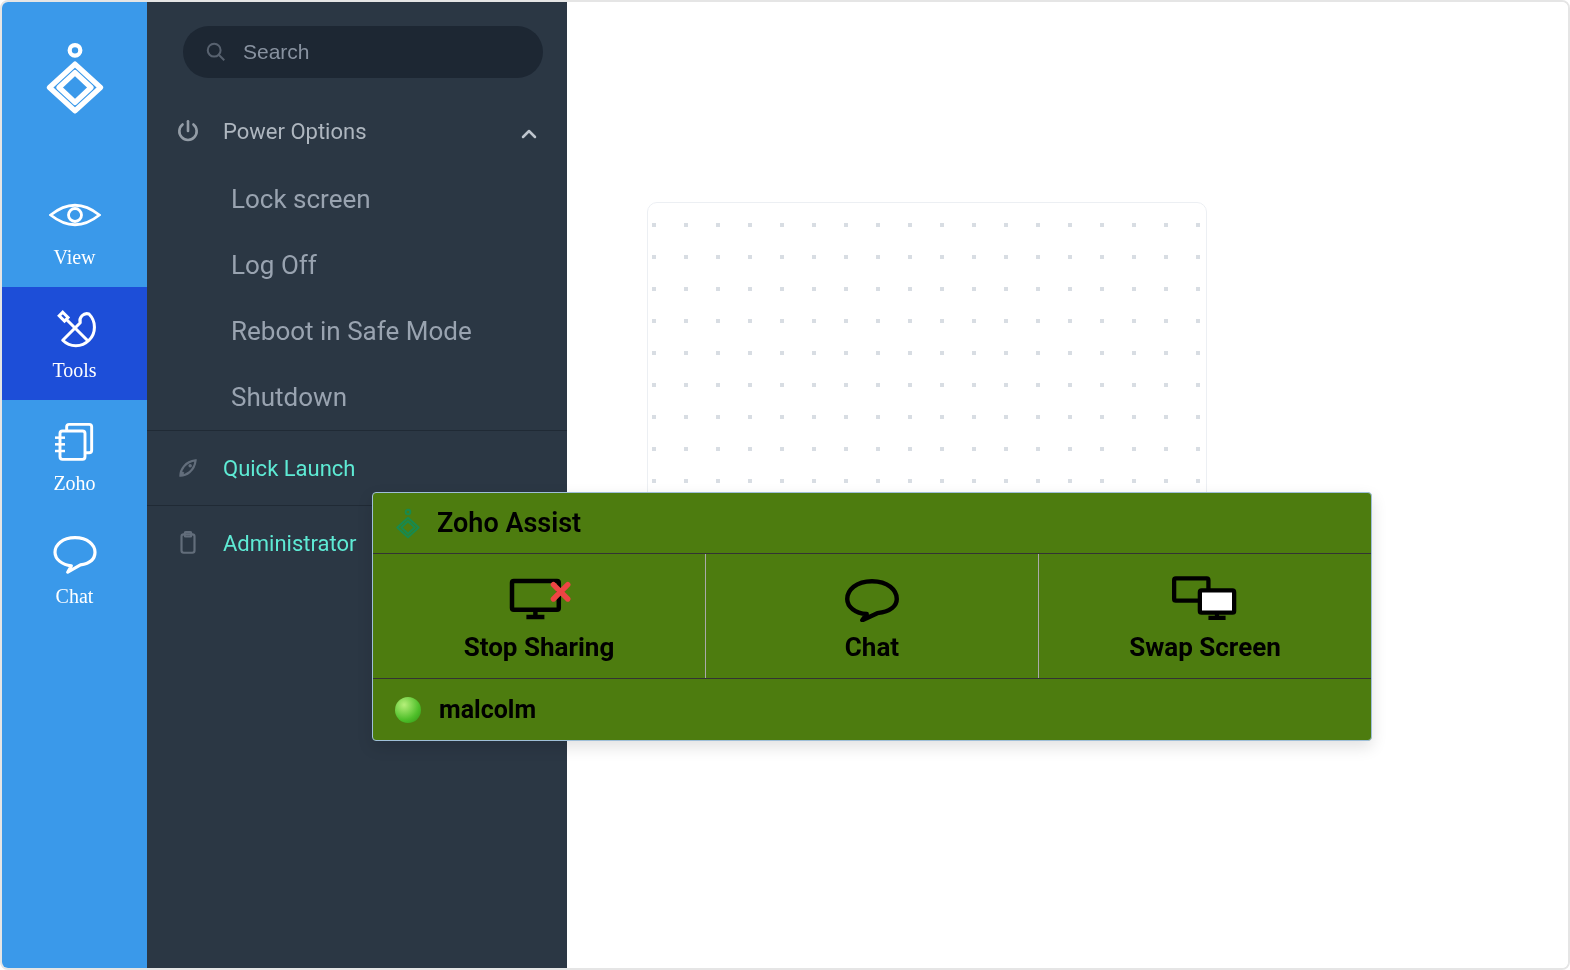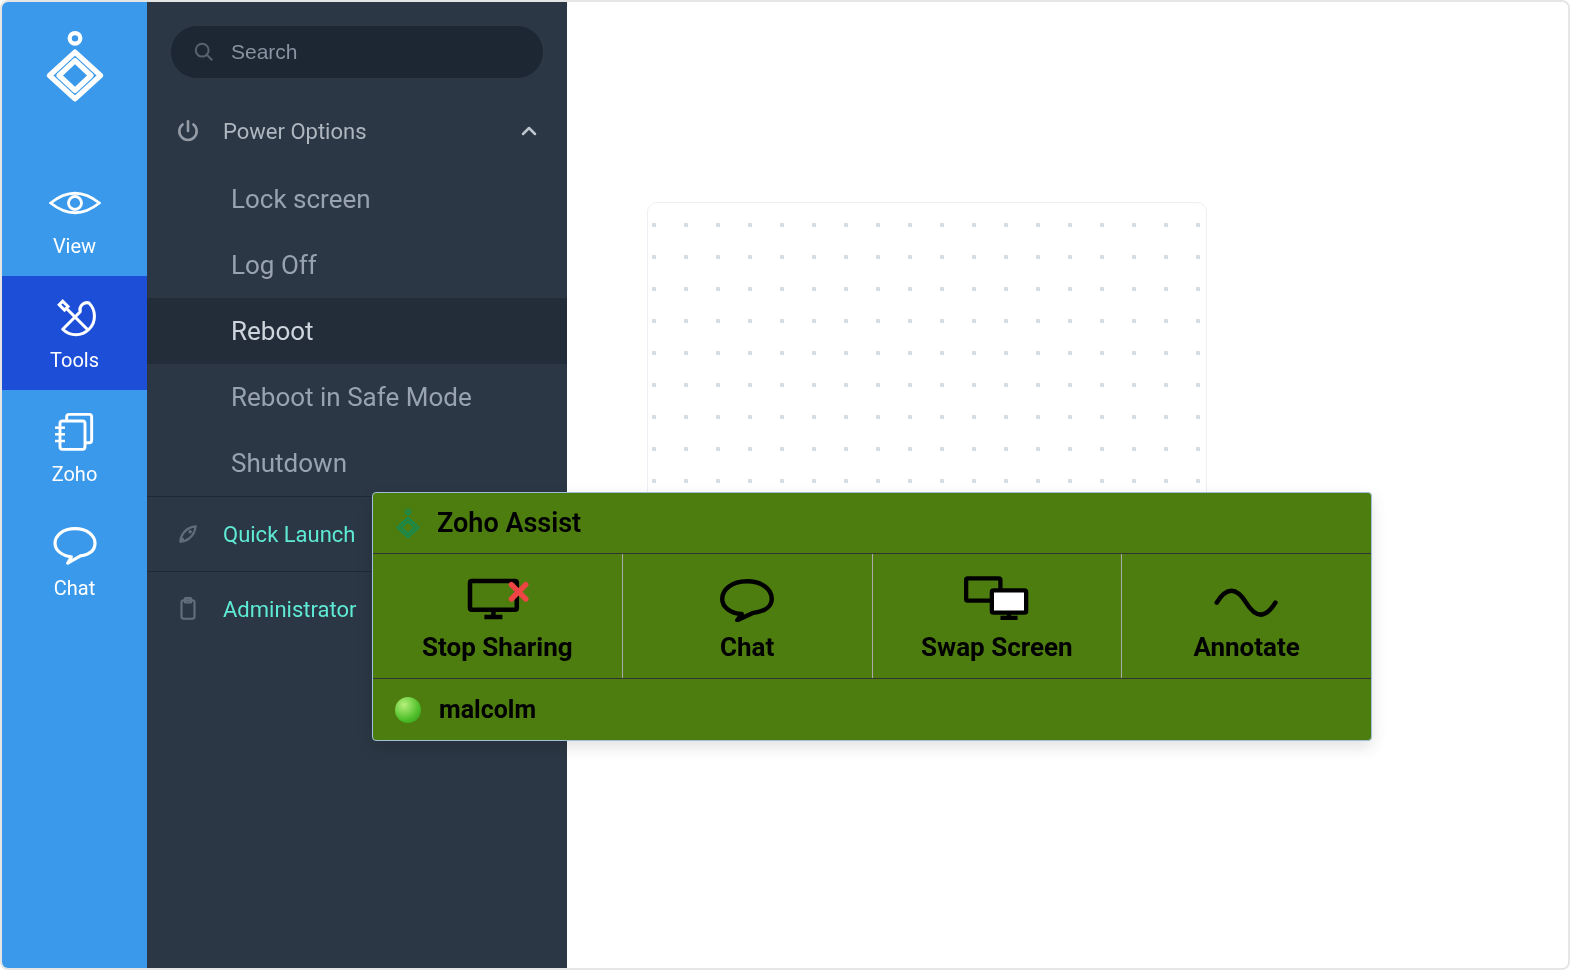--- a/index.html
+++ b/index.html
@@ -20,22 +20,23 @@
   overflow: hidden;
   position: relative;
 }
 
 .rail {
   width: 145px;
   background: #3a99ea;
   display: flex;
   flex-direction: column;
   align-items: center;
-  padding-top: 20px;
+  padding-top: 32px;
   flex-shrink: 0;
+  font-family: Liberation Serif, serif;
 }
 .rail-logo {
   width: 70px;
   height: 90px;
   margin-bottom: 50px;
   display:flex;
   align-items:center;
   justify-content:center;
 }
 .rail-item {
@@ -63,38 +64,38 @@
 }
 
 .panel {
   width: 420px;
   background: #2b3744;
   flex-shrink:0;
   display:flex;
   flex-direction:column;
 }
 .search-wrap {
-  padding: 24px 24px 10px 24px;
+  padding: 24px 24px 10px 36px;
 }
 .search {
   display:flex;
   align-items:center;
   background:#1d2733;
   border-radius: 30px;
   height: 52px;
   padding: 0 22px;
 }
 .search-icon { width:22px; height:22px; opacity:.55; margin-right:16px;}
 .search input {
   flex:1; background:transparent; border:0; outline:0;
   color:#aeb6bf; font-size:21px;
 }
 .search input::placeholder { color:#8892a0; }
 .panel-group-head {
-  display:flex; align-items:center;
+  display:flex; align-items:flex-end;
   padding: 30px 28px 22px 28px;
   color:#aeb6bf;
 }
 .panel-group-head .pg-icon { width:26px; height:26px; margin-right:22px; opacity:.8;}
 .panel-group-head .pg-title { flex:1; font-size:22px; color:#aeb6bf; }
 .panel-group-head .chev { width:20px; height:20px; opacity:.9;}
 .panel-sub {
   padding: 18px 12px 18px 84px;
   color:#99a3b0;
   font-size:26px;
@@ -252,21 +253,20 @@
       </span>
       <span class="pg-title">Power Options</span>
       <span class="chev">
         <svg viewBox="0 0 20 20" width="20" height="20">
             <path d="M4 13 L10 7 L16 13" fill="none" stroke="#cfd5dd" stroke-width="2.5" stroke-linecap="round" stroke-linejoin="round"></path>
           </svg>
       </span>
     </div>
     <div class="panel-sub">Lock screen</div>
     <div class="panel-sub">Log Off</div>
-    <div class="panel-sub hover">Reboot</div>
     <div class="panel-sub">Reboot in Safe Mode</div>
     <div class="panel-sub">Shutdown</div>
 
     <div class="panel-row">
       <span class="pr-icon">
         <svg viewBox="0 0 24 24" width="26" height="26">
             <path d="M5 19 C5 14 9 6 19 5 C18 15 10 19 5 19 Z M8 16 L5 19" fill="none" stroke="#8892a0" stroke-width="2"></path>
             <circle cx="14" cy="10" r="1.6" fill="#8892a0"></circle>
           </svg>
       </span>
@@ -327,28 +327,20 @@
           <svg viewBox="0 0 84 56" width="80" height="50">
             <rect x="6" y="4" width="40" height="26" rx="2" fill="none" stroke="#000" stroke-width="5"></rect>
             <rect x="36" y="18" width="40" height="26" rx="2" fill="#fff" stroke="#000" stroke-width="5"></rect>
             <line x1="46" y1="50" x2="66" y2="50" stroke="#000" stroke-width="5"></line>
             <line x1="56" y1="44" x2="56" y2="50" stroke="#000" stroke-width="5"></line>
           </svg>
         </div>
         <div class="aa-label">Swap Screen</div>
       </div>
 
-      <div class="assist-action">
-        <div class="aa-icon">
-          <svg viewBox="0 0 78 48" width="72" height="44">
-            <path d="M6 28 Q22 2 38 28 Q54 54 70 28" fill="none" stroke="#000" stroke-width="5" stroke-linecap="round"></path>
-          </svg>
-        </div>
-        <div class="aa-label">Annotate</div>
-      </div>
     </div>
 
     <div class="assist-status">
       <span class="status-dot"></span>
       <span class="status-name">malcolm</span>
     </div>
   </div>
 
 </div>
 

